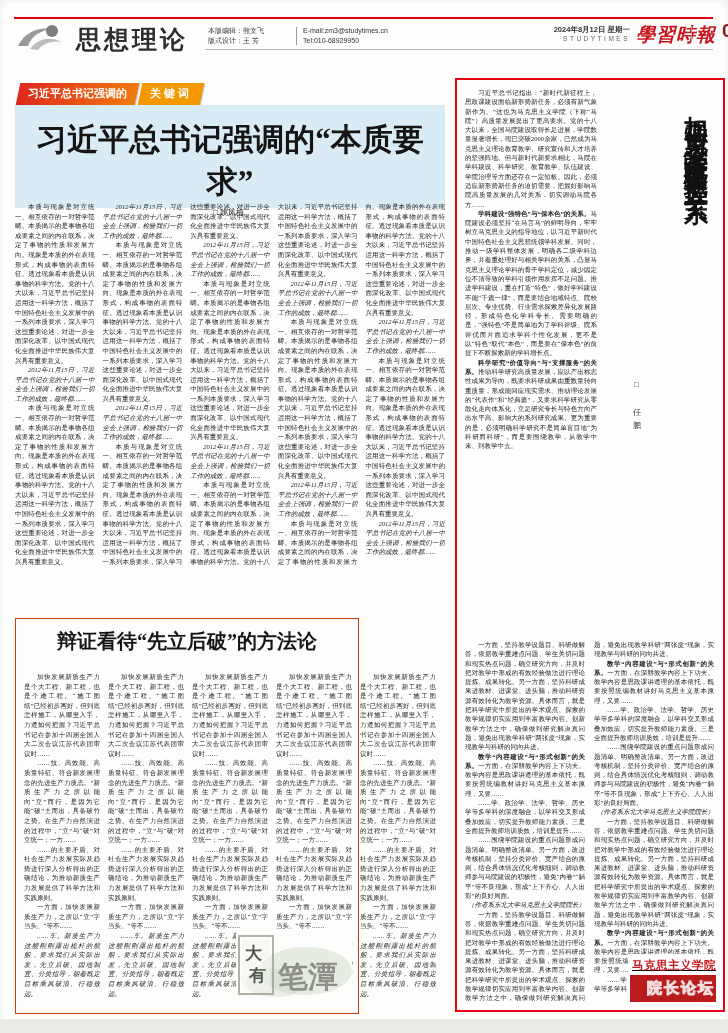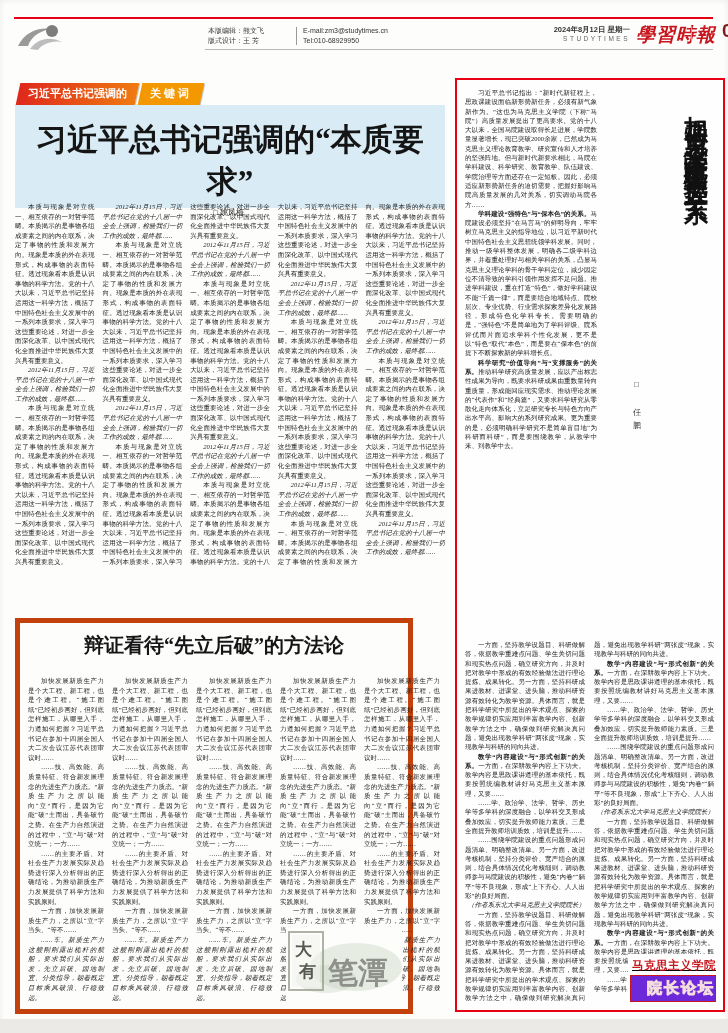--- a/index.html
+++ b/index.html
@@ -51,21 +51,21 @@
   .main-body {
     position:absolute; left:15px; top:202px; width:430px; height:440px; overflow:hidden;
     column-count:5; column-gap:8px; font-size:6.5px; line-height:9.6px;
     text-align:justify; color:#1c1c1c;
   }
   .main-body p, .art2-body p, .rcol p { text-indent:2em; margin:0; }
   p.italic { font-style:italic; color:#222; }
   p.note { font-style:italic; text-align:right; text-indent:0; }
   .rcol p b { font-weight:bold; font-style:normal; }
   
-  .art2-box { position:absolute; left:15px; top:618px; width:398px; height:396px; border:5px solid #c2410c; background:#fdfdfc; }
+  .art2-box { position:absolute; left:15px; top:618px; width:344px; height:396px; border:1px solid #c2410c; background:#fdfdfc; }
   .art2-title { margin-top:9px; text-align:center; font-size:20px; font-weight:900; color:#151515; }
   .art2-byline { margin-top:5px; text-align:center; font-size:8px; color:#222;
     font-family:"Liberation Sans","DejaVu Sans",sans-serif; }
   .art2-body {
     position:absolute; left:8px; top:53px; width:412px; height:334px; overflow:hidden;
     column-count:5; column-gap:8px; font-size:6.5px; line-height:9.6px; text-align:justify; color:#1c1c1c;
   }
   .seal { position:absolute; right:6px; bottom:6px; width:116px; height:76px; background:#fdfdfc; }
   
   .redbox { position:absolute; left:455px; top:78px; width:270px; height:934px;
@@ -75,37 +75,38 @@
   .v-byline { position:absolute; top:300px; right:82px; writing-mode:vertical-rl; text-orientation:upright;
     font-size:8px; letter-spacing:2px; color:#333; font-family:"Liberation Sans","DejaVu Sans",sans-serif; }
   .rcol-top { position:absolute; left:8px; top:8px; width:132px; height:546px; overflow:hidden;
     font-size:6.5px; line-height:9.3px; text-align:justify; color:#1c1c1c; }
   .rcol-bottom { position:absolute; left:8px; top:560px; width:249px; height:364px; overflow:hidden;
     column-count:2; column-gap:9px; font-size:6.5px; line-height:9.3px; text-align:justify; color:#1c1c1c; }
   .forum-logo { position:absolute; right:5px; bottom:6px; width:90px; background:#fff;
     padding:4px 2px 2px; text-align:right;text-decoration:underline; }
   .forum-line1 { color:#c8161e; font-weight:900; font-size:11.5px; letter-spacing:.5px;
     font-family:"Liberation Sans","DejaVu Sans",sans-serif; }
-  .forum-line2 { margin-top:2px; background:#6d28d9; border:1px solid #c8161e; padding:3px 0; }
+  .forum-line2 { margin-top:2px; background:#b91c1c; border:1px solid #c8161e; padding:3px 0; }
   .forum-line2 span { display:inline-block; font-size:15px; font-weight:900; letter-spacing:2px;
     color:rgba(255,255,255,.18); -webkit-text-stroke:1px #f3dddd; text-stroke:1px #f3dddd;
     font-family:"Liberation Sans","DejaVu Sans",sans-serif; }
   .page-bottom { position:absolute; left:0; bottom:0; width:100%; height:14px; background:#eceae6; }
 </style>
 </head>
 <body>
 
 <div id="page">
 
   <div class="head-rule"></div>
   <svg class="logo" viewBox="0 0 50 30">
     <path d="M2 24 C10 8, 26 4, 40 8 C30 6, 16 12, 12 24 Z" fill="#9a9a9a"></path>
     <circle cx="36" cy="9" r="6" fill="#7d7d7d"></circle>
     <path d="M14 27 C22 16, 34 14, 46 20 C36 18, 26 22, 22 28 Z" fill="#bdbdbd"></path>
   </svg>
+  <div class="section-title">思想理论</div>
   <div class="editor-block">
     <div>本版编辑：熊文飞</div>
     <div>版式设计：王  芳</div>
   </div>
   <div class="editor-vline"></div>
   <div class="contact-block">
     <div>E-mail:zm3@studytimes.cn</div>
     <div>Tel:010-68929950</div>
   </div>
   <div class="head-hairline"></div>

